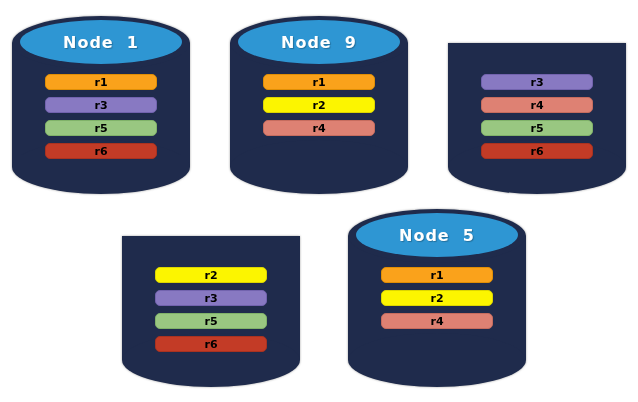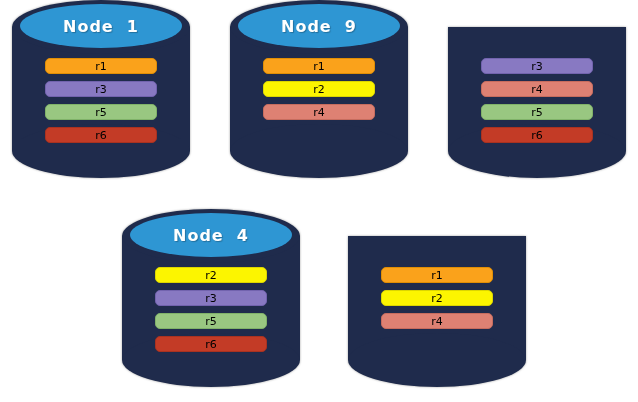--- a/index.html
+++ b/index.html
@@ -12,21 +12,21 @@
     position: relative;
     width: 638px;
     height: 402px;
     background: #ffffff;
     overflow: hidden;
   }
   .row {
     position: absolute;
     display: flex;
   }
-  .row-top    { top: 0;   left: 12px;  gap: 40px; }
+  .row-top    { top: 16px;   left: 12px;  gap: 40px; }
   .row-bottom { top: 209px; left: 122px; gap: 48px; }
 
   .cylinder {
     position: relative;
     width: 178px;
     height: 178px;
     filter: drop-shadow(0 0 1px rgba(90,90,90,0.55));
   }
   .cyl-body {
     position: absolute;
@@ -80,21 +80,21 @@
   .bar {
     box-sizing: border-box;
     width: 112px;
     height: 16px;
     border-radius: 5px;
     border: 1px solid;
     display: flex;
     align-items: center;
     justify-content: center;
     font-size: 11px;
-    font-weight: normal;
+    font-weight: bold;
     color: #000000;
     line-height: 1;
   }
 </style>
 </head>
 <body style="background: rgb(255, 255, 255);">
 
 <div class="canvas">
   <div class="row row-top">
   <div class="cylinder">
@@ -136,36 +136,36 @@
           <div class="bar" style="background: rgb(222, 129, 115); border-color: rgb(198, 108, 94); color: rgb(0, 0, 0);">r4</div>
           <div class="bar" style="background: rgb(153, 199, 129); border-color: rgb(128, 178, 105); color: rgb(0, 0, 0);">r5</div>
           <div class="bar" style="background: rgb(195, 59, 38); border-color: rgb(169, 50, 32); color: rgb(0, 0, 0);">r6</div>
         </div>
   </div>
 </div>
   <div class="row row-bottom">
   <div class="cylinder">
     <div class="cyl-body"></div>
     <div class="cyl-bottom"></div>
-    <div class="cyl-top">
-      <div class="cyl-top-inner">
-        <span class="node-title">Node  4</span>
-      </div>
-    </div>
     <div class="bars">
           <div class="bar" style="background: rgb(252, 245, 0); border-color: rgb(220, 214, 0); color: rgb(0, 0, 0);">r2</div>
           <div class="bar" style="background: rgb(136, 121, 194); border-color: rgb(114, 99, 174); color: rgb(0, 0, 0);">r3</div>
           <div class="bar" style="background: rgb(153, 199, 129); border-color: rgb(128, 178, 105); color: rgb(0, 0, 0);">r5</div>
           <div class="bar" style="background: rgb(195, 59, 38); border-color: rgb(169, 50, 32); color: rgb(0, 0, 0);">r6</div>
         </div>
   </div>
 
   <div class="cylinder">
     <div class="cyl-body"></div>
     <div class="cyl-bottom"></div>
+    <div class="cyl-top">
+      <div class="cyl-top-inner">
+        <span class="node-title">Node  5</span>
+      </div>
+    </div>
     <div class="bars">
           <div class="bar" style="background: rgb(250, 162, 27); border-color: rgb(224, 142, 5); color: rgb(0, 0, 0);">r1</div>
           <div class="bar" style="background: rgb(252, 245, 0); border-color: rgb(220, 214, 0); color: rgb(0, 0, 0);">r2</div>
           <div class="bar" style="background: rgb(222, 129, 115); border-color: rgb(198, 108, 94); color: rgb(0, 0, 0);">r4</div>
         </div>
   </div>
 </div>
 </div>
 
 </body></html>

